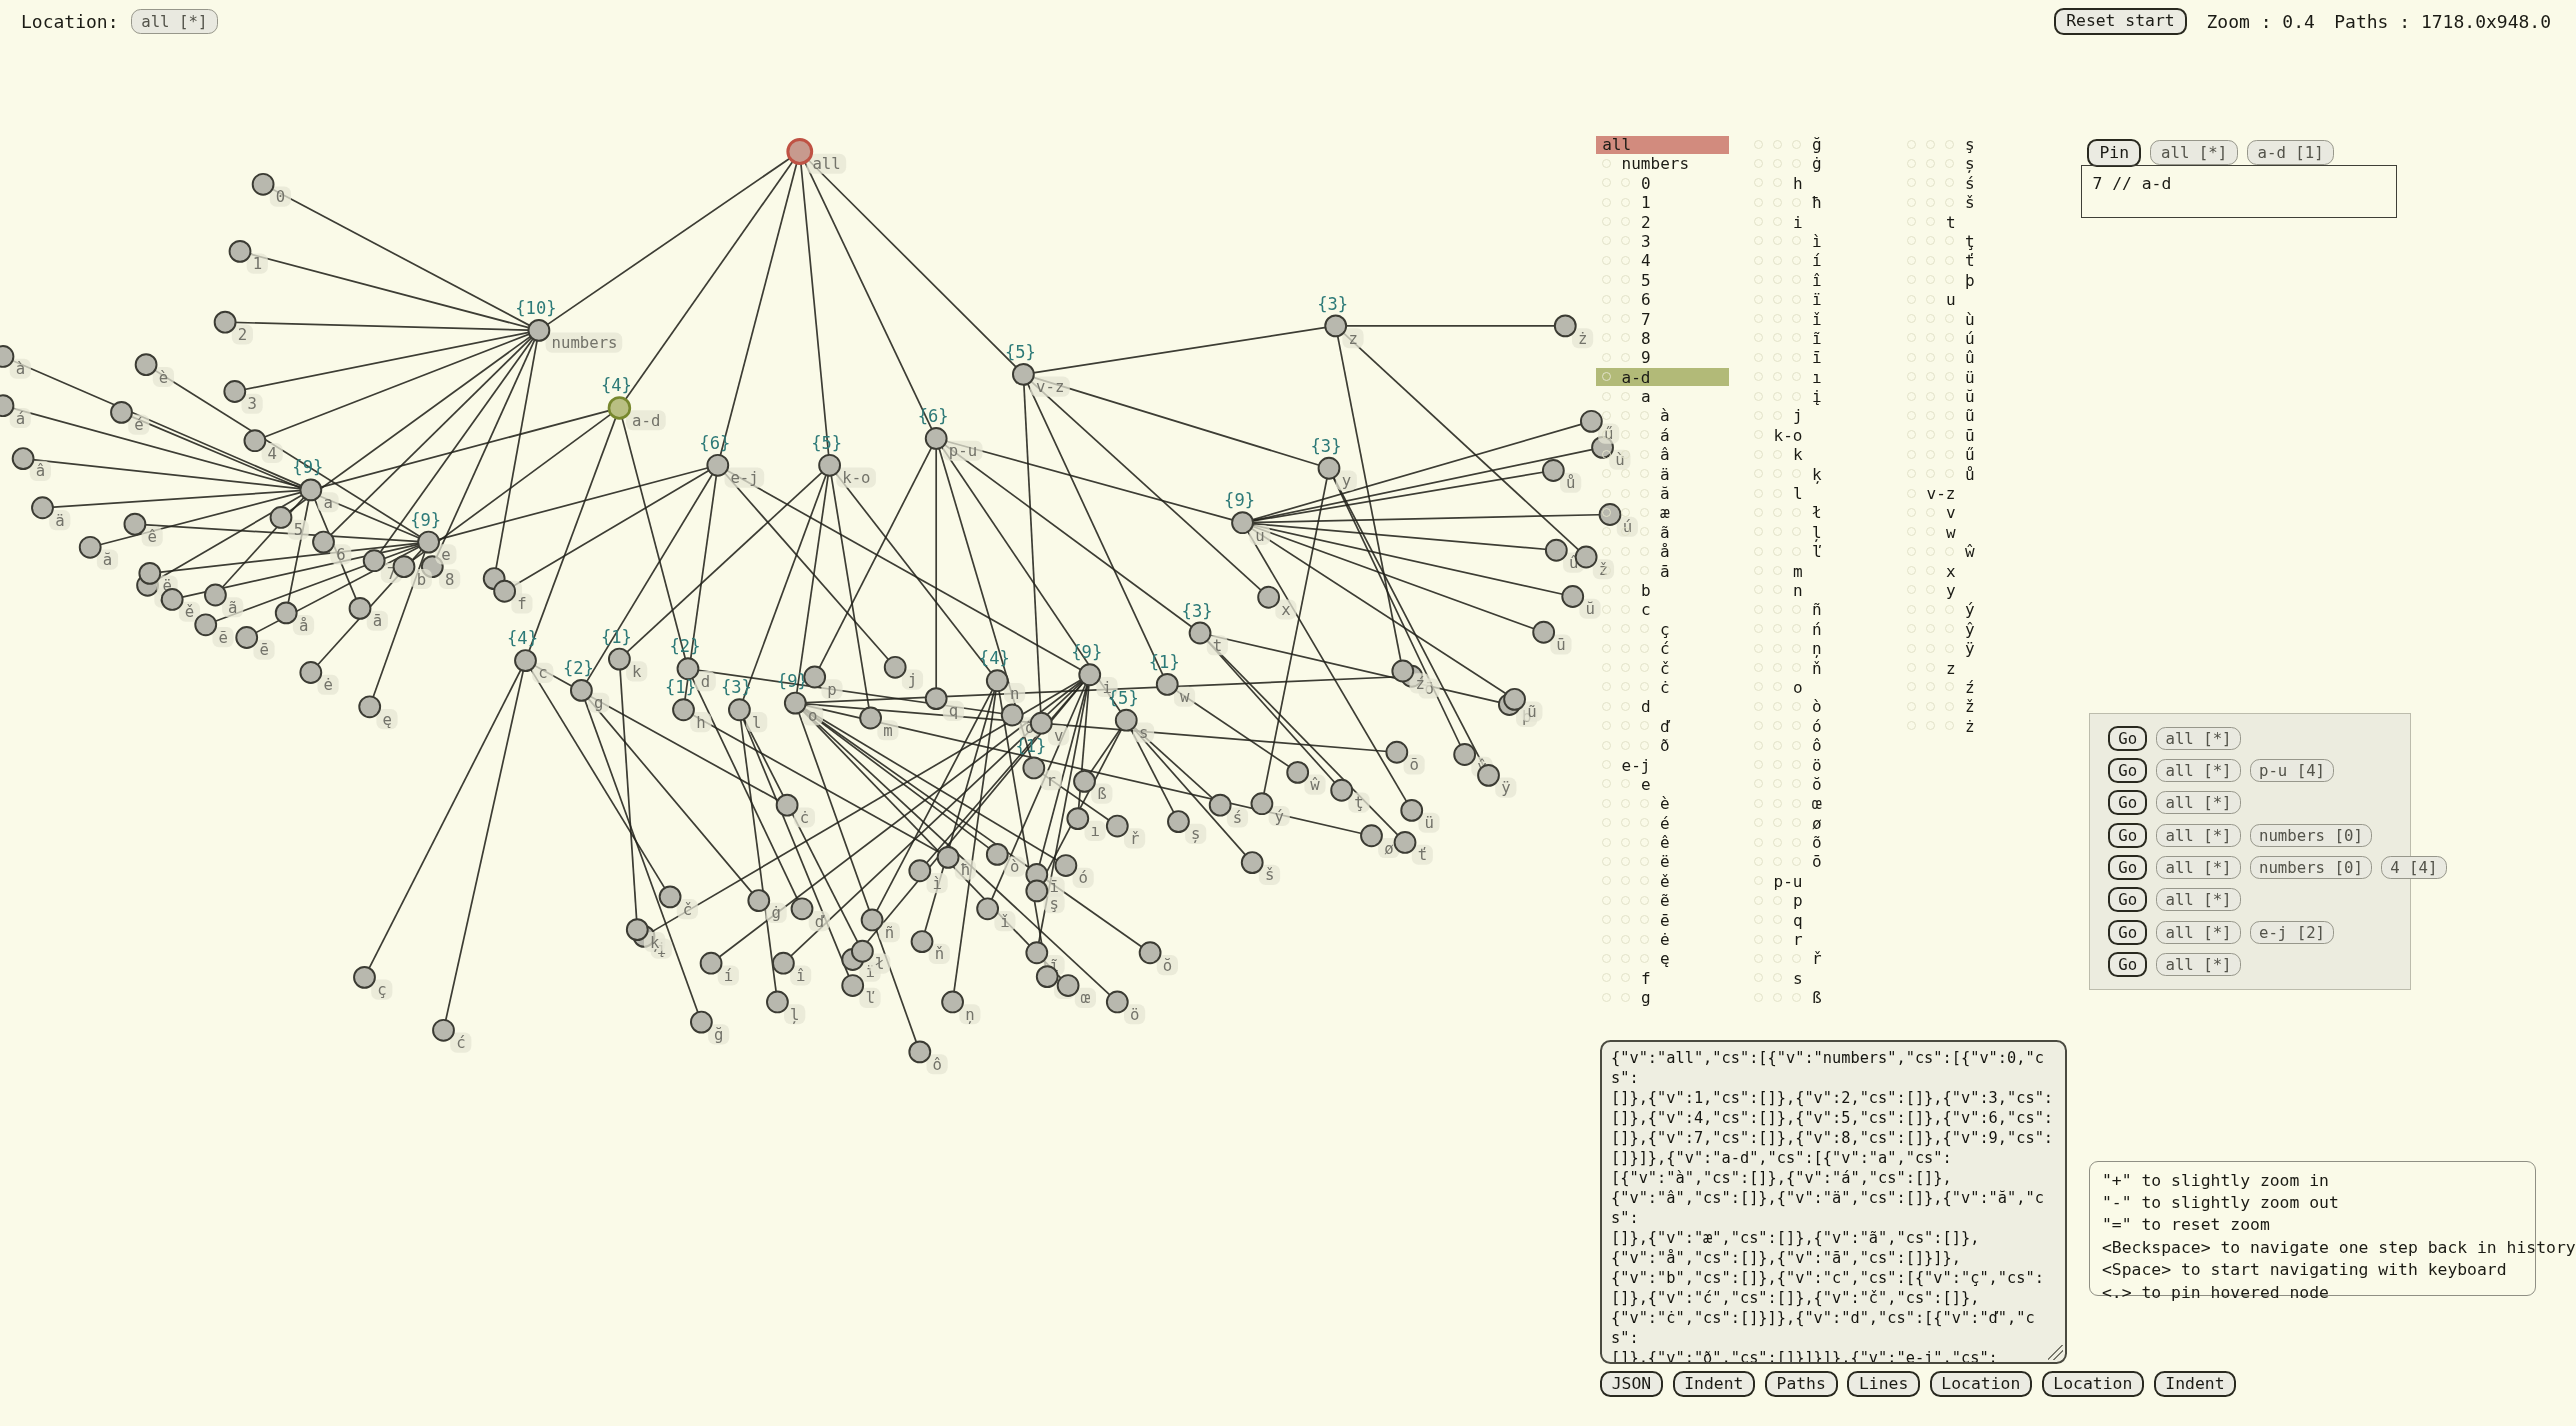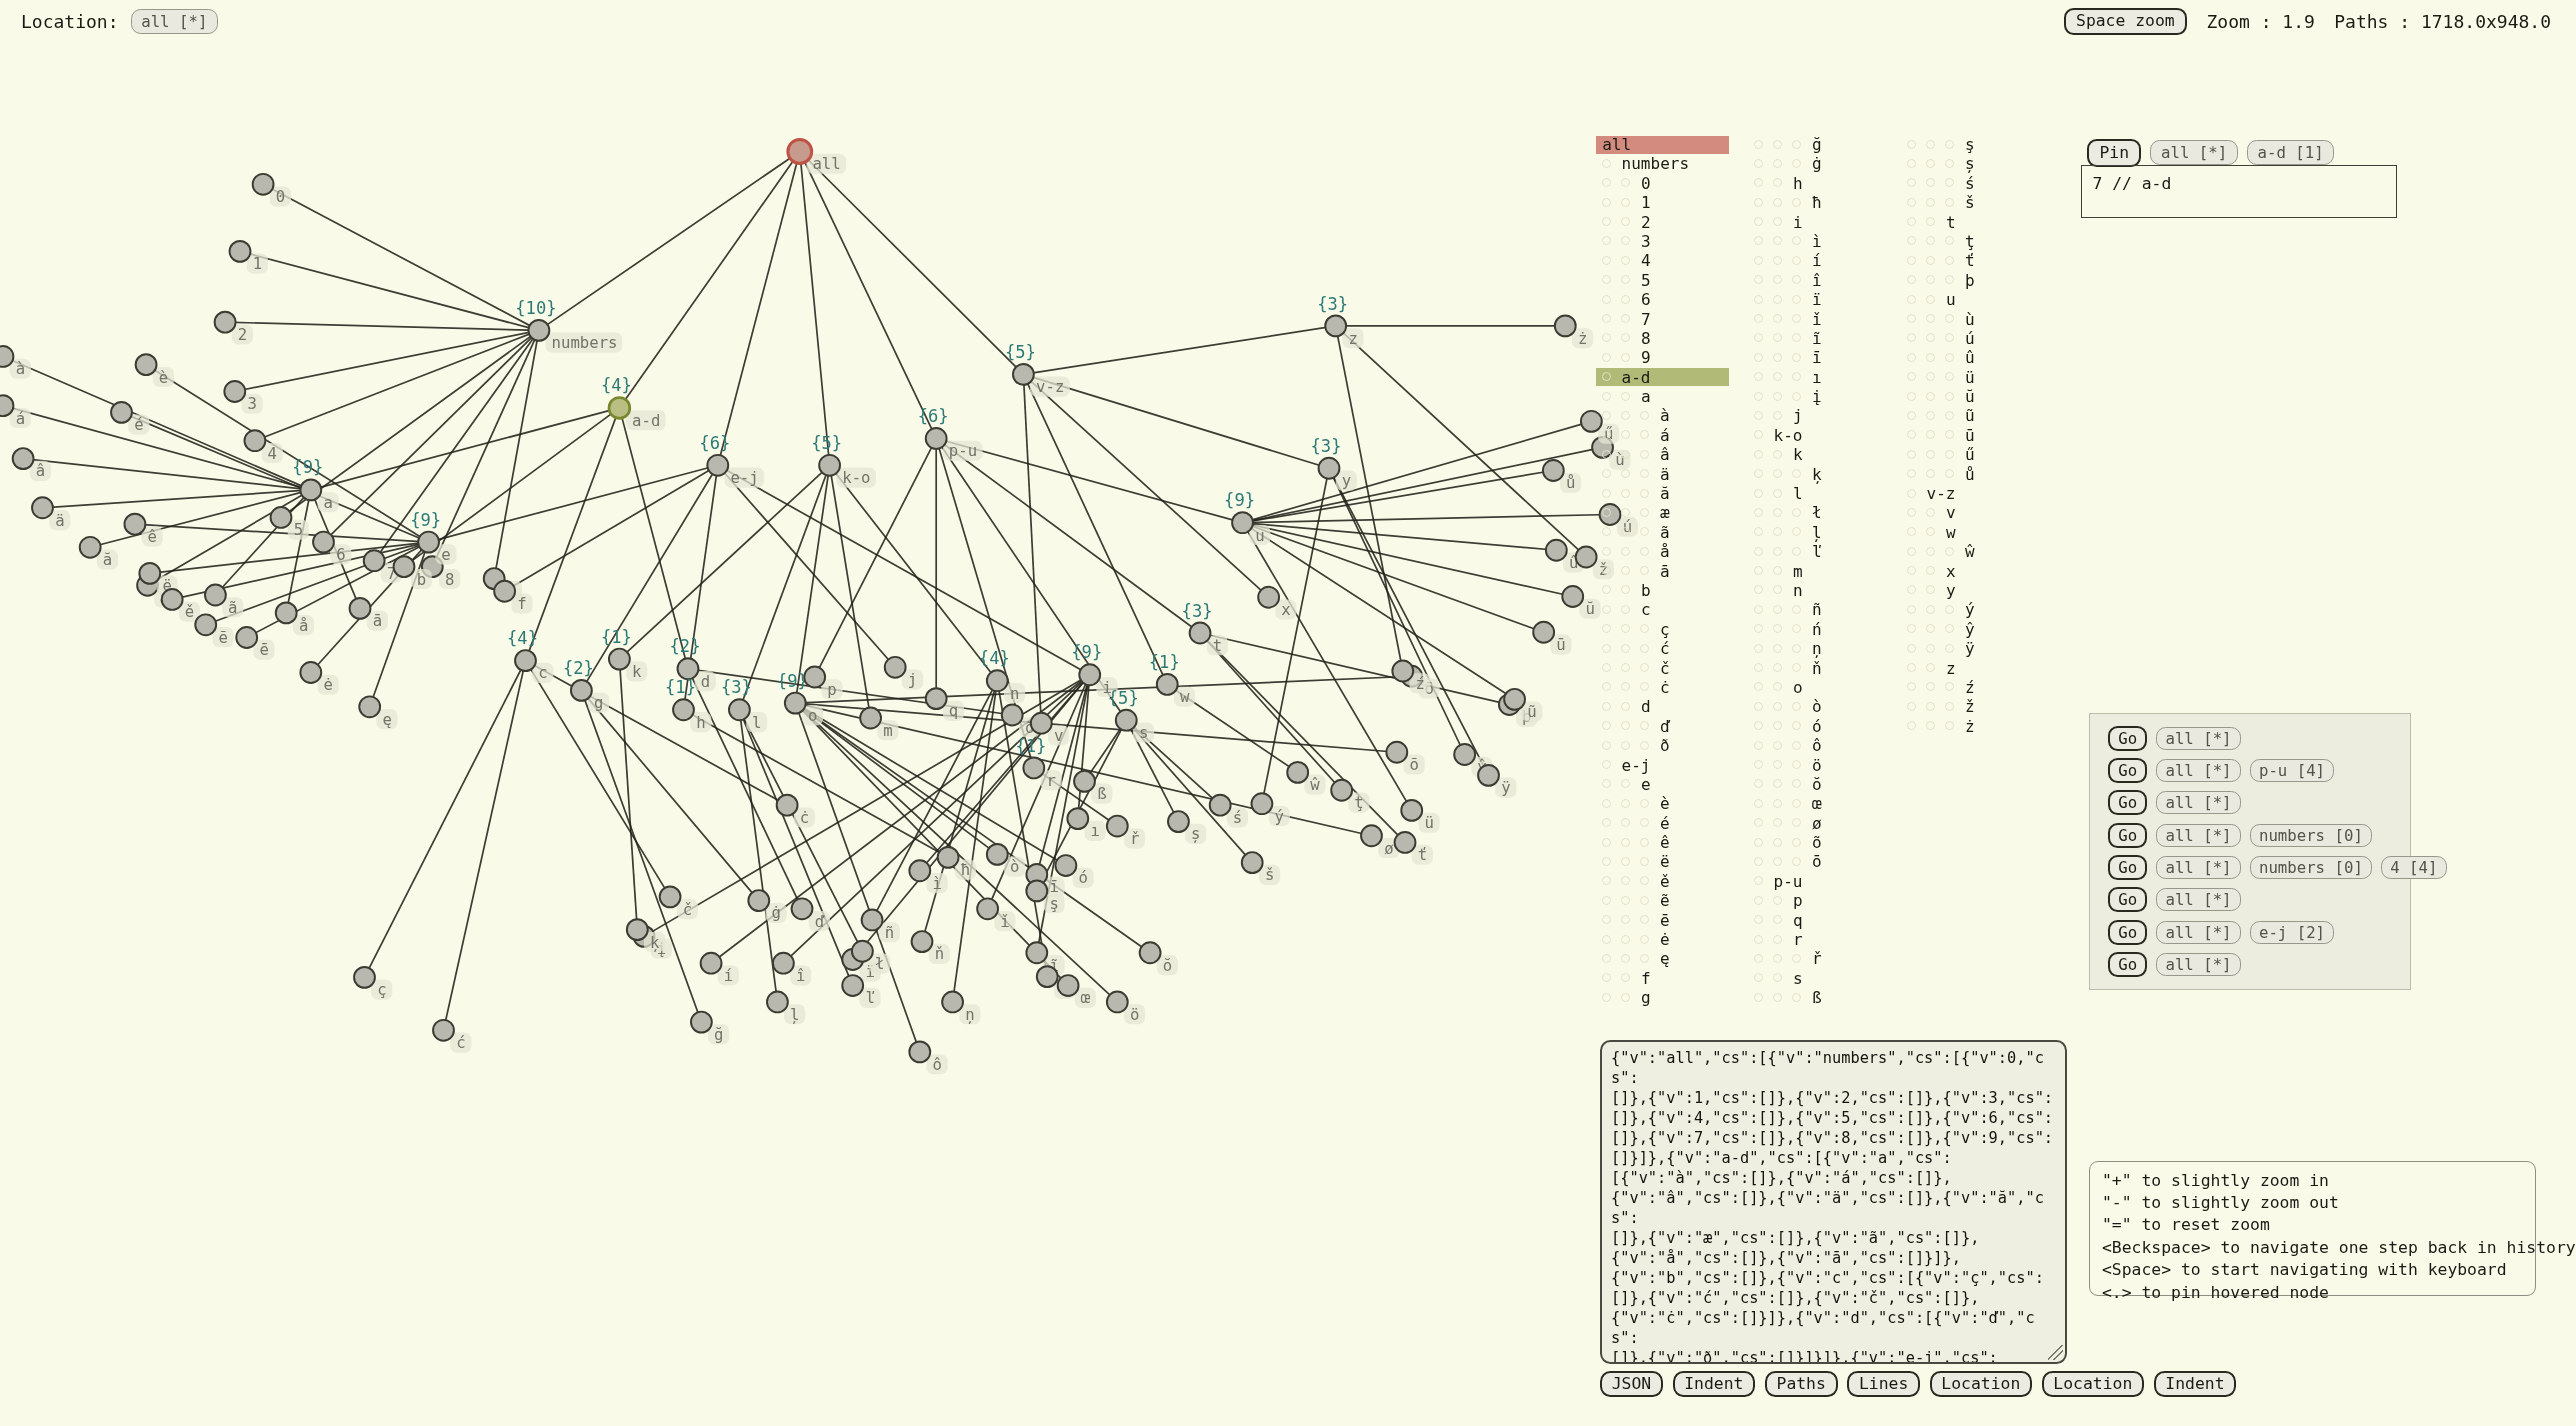--- a/index.html
+++ b/index.html
@@ -589,22 +589,22 @@
       <text x="2117" y="461" fill="#73736a" font-size="21px">ż</text>
     </g>
   </svg>
 
 <div class="topbar-left">
   <span>Location:</span>
   <span class="badge">all [*]</span>
 </div>
 
 <div class="topbar-right">
-  <span class="btn">Space zoom</span>
-  <span>Zoom : 1.9</span>
+  <span class="btn">Reset start</span>
+  <span>Zoom : 0.4</span>
   <span>Paths : 1718.0x948.0</span>
 </div>
 
 <div id="tree-col-1" class="tree-col" style="left: 1600px;">
     <div class="tree-row">
       <span class="bar r"></span>
       <span class="lbl" style="left: 2.2px;">all</span>
     </div>
     <div class="tree-row">
       <span class="ind-circle" style="left: 1.5px;"></span>

